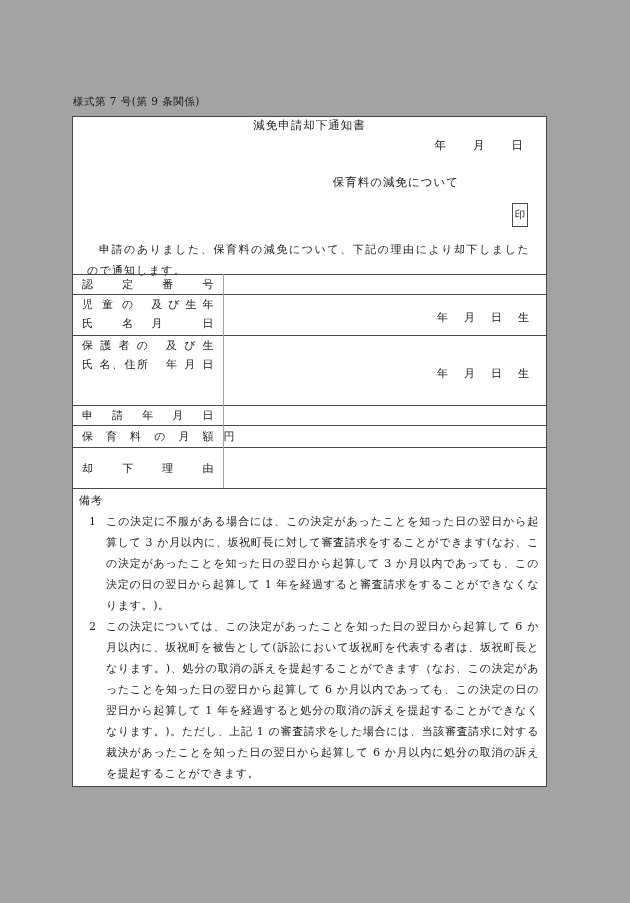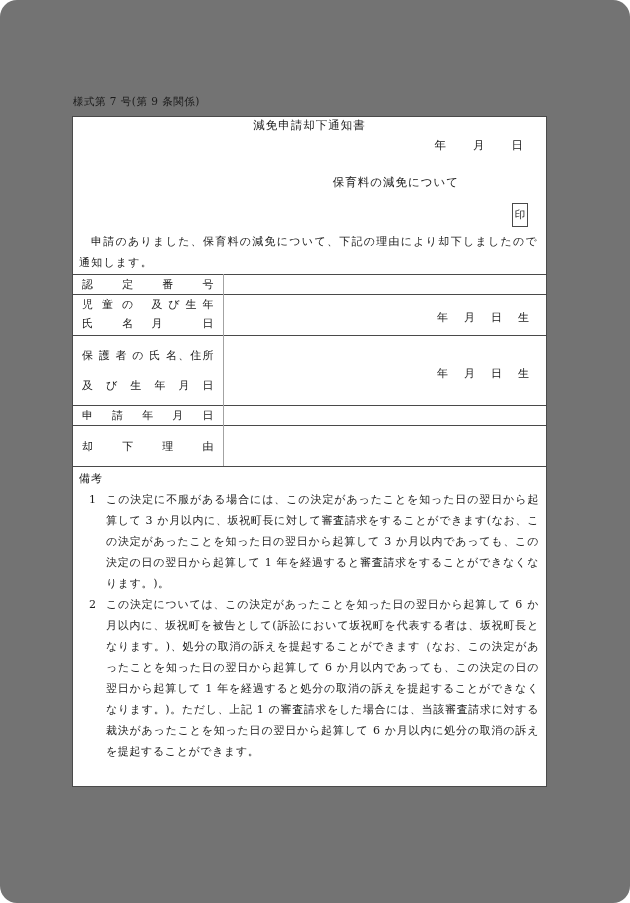--- a/index.html
+++ b/index.html
@@ -1,23 +1,22 @@
 <!DOCTYPE html>
 <html><head>
 <meta charset="utf-8">
 <style>
   html,body{margin:0;padding:0;background:#ffffff;}
   .page{
     position:relative;
     width:630px;height:903px;
-    background:#737373;
+    background:#a3a3a3;
     font-family:"DejaVu Serif","Liberation Serif",serif;
     color:#1b1b1b;
     overflow:hidden;
-    border-radius:17px;
   }
   .form-label{
     position:absolute;left:73px;top:95px;
     font-size:10.5px;letter-spacing:.5px;white-space:pre;
   }
   .notice-box{
     position:absolute;left:72px;top:116px;
     width:473px;height:669px;
     border:1px solid #4a4a4a;
     background:#ffffff;
@@ -39,21 +38,21 @@
   .seal-wrap{position:absolute;top:86px;right:18px;}
   .seal-box{
     display:flex;align-items:center;justify-content:center;
     width:14px;height:22px;
     border:1px solid #4a4a4a;
     font-size:10.5px;
   }
   .body-text{
     position:absolute;top:114px;left:6px;right:8px;
     font-size:11px;letter-spacing:1.2px;line-height:21px;
-    text-indent:12px;text-align:justify;margin:0;
+    text-indent:12px;text-align:justify;margin:8px;
   }
   .lower{position:absolute;top:157px;left:0;right:0;}
   .info-table{
     width:100%;border-collapse:collapse;table-layout:fixed;
   }
   .info-table td{
     padding:0;vertical-align:middle;
     border-top:1px solid #4a4a4a;
     font-size:11px;
   }
@@ -65,21 +64,21 @@
     padding:0 9px;line-height:19px;
   }
   .r1 td{height:18px;}
   .r2 td{height:40px;}
   .r3 td{height:69px;}
   .r4 td{height:19px;}
   .r5 td{height:19px;}
   .r6 td{height:21px;}
   .r7 td{height:40px;}
   .two-line{display:flex;flex-direction:row;justify-content:center;height:100%;}
-  .two-line-loose{display:flex;flex-direction:column;justify-content:space-evenly;height:100%;}
+  .two-line-loose{display:flex;flex-direction:row;justify-content:space-evenly;height:100%;}
   .vtop{vertical-align:top;}
   .birth{
     display:flex;justify-content:flex-end;gap:16px;
     padding:5px 17px 0 0;
   }
   .yen-cell{padding-left:112px;}
   .remarks{
     padding:2px 7px 0 6px;
     font-size:11px;letter-spacing:.6px;line-height:21px;
   }
@@ -158,20 +157,26 @@
               <span>生</span>
             </div>
           </td>
         </tr>
         <tr class="r4">
           <td class="lc">
                 <div class="jl">申 請 年 月 日</div>
               </td>
           <td></td>
         </tr>
+        <tr class="r6">
+          <td class="lc">
+                <div class="jl">保 育 料 の 月 額</div>
+              </td>
+          <td class="yen-cell">円</td>
+        </tr>
         <tr class="r7">
           <td class="lc">
                 <div class="jl">却 下 理 由</div>
               </td>
           <td></td>
         </tr>
       </tbody>
         </table>
 
       <div class="remarks">

